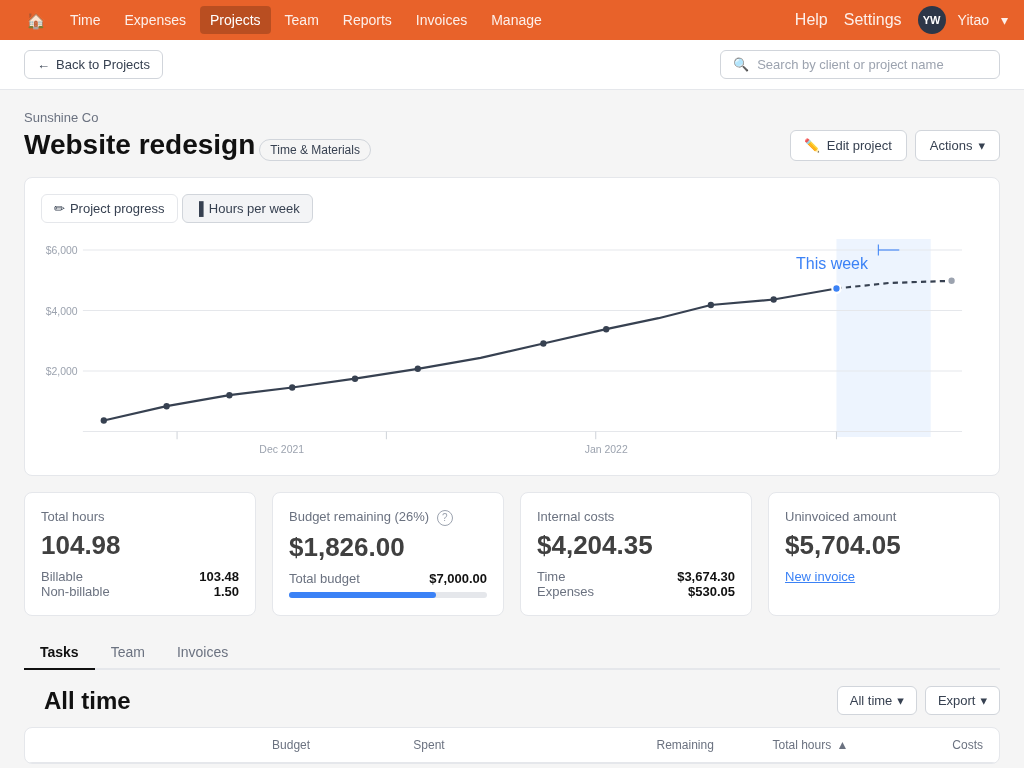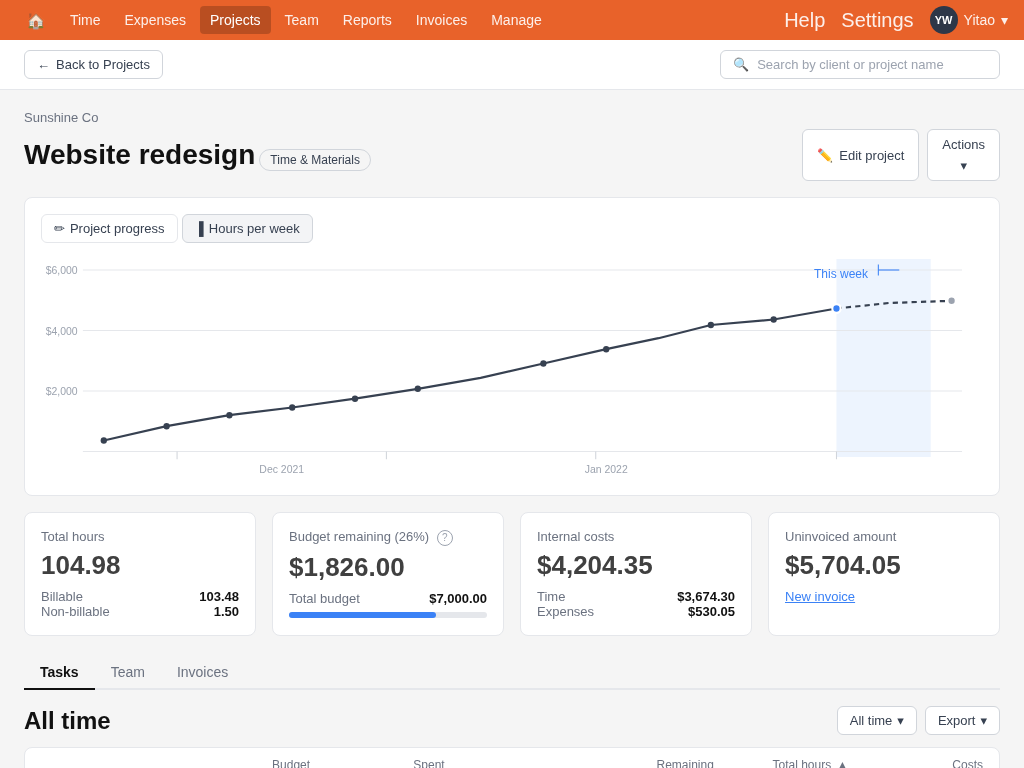--- a/index.html
+++ b/index.html
@@ -20,28 +20,28 @@
       padding: 6px 10px;
       border-radius: 4px;
       cursor: pointer;
       font-size: 14px;
       text-decoration: none;
       display: inline-block;
     }
     .nav-item.active { background: rgba(0,0,0,0.2); color: #fff; }
     .nav-home { font-size: 16px; }
     .nav-right { display: flex; align-items: center; gap: 16px; }
-    .nav-right-item { color: rgba(255,255,255,0.9); font-size: 20px; cursor: pointer; }
+    .nav-right-item { color: rgba(255,255,255,0.9); font-size: 16px; cursor: pointer; }
     .avatar {
       width: 28px; height: 28px; border-radius: 50%;
       background: #2d3748; color: #fff;
       display: flex; align-items: center; justify-content: center;
       font-size: 11px; font-weight: 600; cursor: pointer;
     }
-    .user-menu { display: flex; align-items: center; gap: 6px; color: rgba(255,255,255,0.9); cursor: pointer; }
+    .user-menu { display: flex; align-items: center; gap: 12px; color: rgba(255,255,255,0.9); cursor: pointer; }
 
     
     .sub-header {
       background: #fff;
       border-bottom: 1px solid #e5e7eb;
       padding: 0 24px;
       height: 50px;
       display: flex;
       align-items: center;
       justify-content: space-between;
@@ -74,21 +74,21 @@
     .btn-edit {
       display: flex; align-items: center; gap: 6px;
       border: 1px solid #d1d5db; border-radius: 6px;
       padding: 7px 14px; font-size: 13px; cursor: pointer;
       background: #fff; color: #374151;
     }
     .btn-actions {
       display: flex; align-items: center; gap: 6px;
       border: 1px solid #d1d5db; border-radius: 6px;
       padding: 7px 14px; font-size: 13px; cursor: pointer;
-      background: #fff; color: #374151; flex-direction: column;
+      background: #fff; color: #374151;
     }
 
     
     .chart-card {
       background: #fff;
       border: 1px solid #e5e7eb;
       border-radius: 8px;
       padding: 16px;
       margin-bottom: 16px;
     }
@@ -119,21 +119,21 @@
 
     
     .section-tabs { display: flex; gap: 0; border-bottom: 2px solid #e5e7eb; margin-bottom: 16px; }
     .section-tab {
       padding: 8px 16px; font-size: 14px; cursor: pointer;
       color: #6b7280; border-bottom: 2px solid transparent; margin-bottom: -2px;
     }
     .section-tab.active { color: #111; font-weight: 600; border-bottom-color: #111; }
 
     
-    .all-time-header { display: flex; align-items: center; justify-content: space-between; margin-bottom: 12px; }
+    .all-time-header { display: flex; align-items: center; justify-content: space-between; margin-bottom: 12px; margin-left: 20px; }
     .all-time-title { font-size: 24px; font-weight: 700; color: #111; }
     .filter-row { display: flex; gap: 8px; }
     .filter-btn {
       display: flex; align-items: center; gap: 5px;
       border: 1px solid #d1d5db; border-radius: 6px;
       padding: 6px 12px; font-size: 13px; cursor: pointer;
       background: #fff; color: #374151;
     }
 
     
@@ -145,23 +145,23 @@
       border-bottom: 1px solid #e5e7eb;
       font-size: 12px; color: #6b7280;
     }
     .col-right { text-align: right; }
     .sort-icon { display: inline-block; margin-left: 2px; }
 
     
     .chart-svg { width: 100%; height: 100%; }
     .this-week-label {
       position: absolute;
-      top: 8px;
+      top: 16px;
       right: 115px;
-      font-size: 12px;
+      font-size: 16px;
       color: #3b82f6;
     }
 
     .info-icon {
       display: inline-flex; align-items: center; justify-content: center;
       width: 16px; height: 16px; border-radius: 50%;
       border: 1px solid #9ca3af; color: #9ca3af;
       font-size: 10px; cursor: pointer; margin-left: 4px;
     }
   </style>

